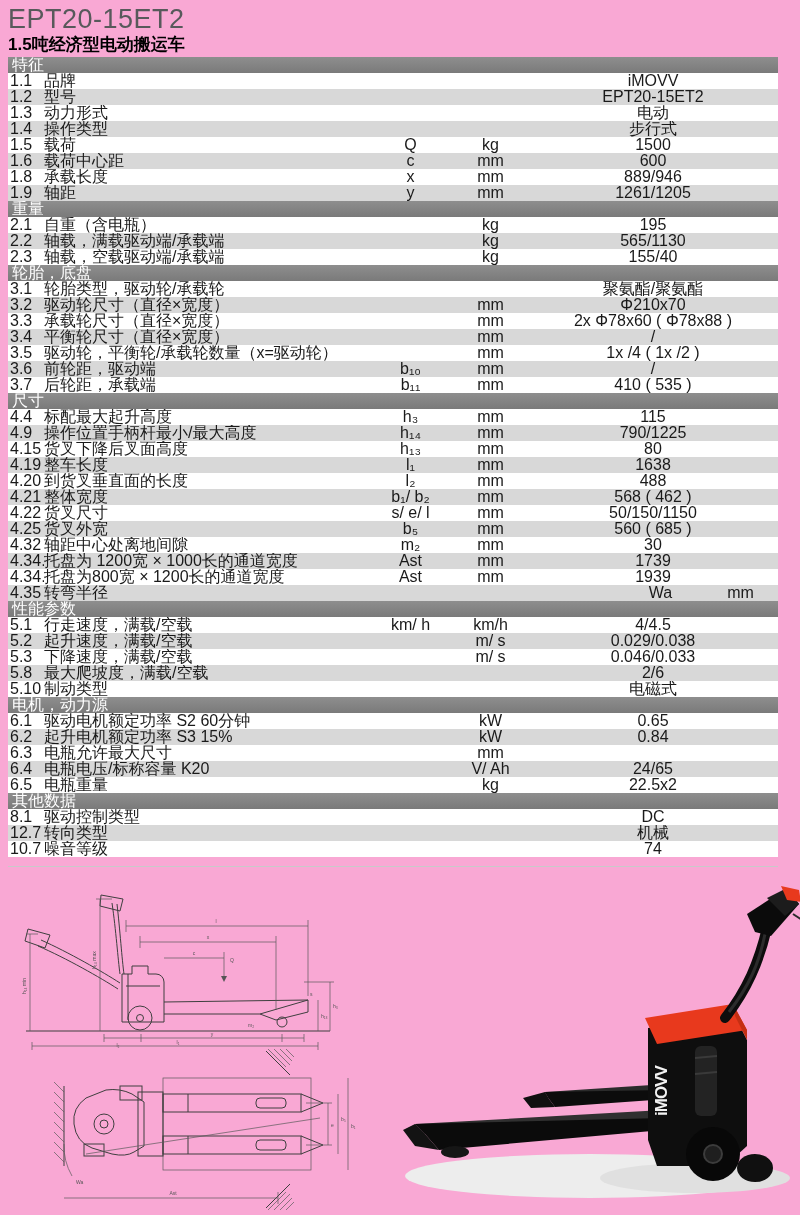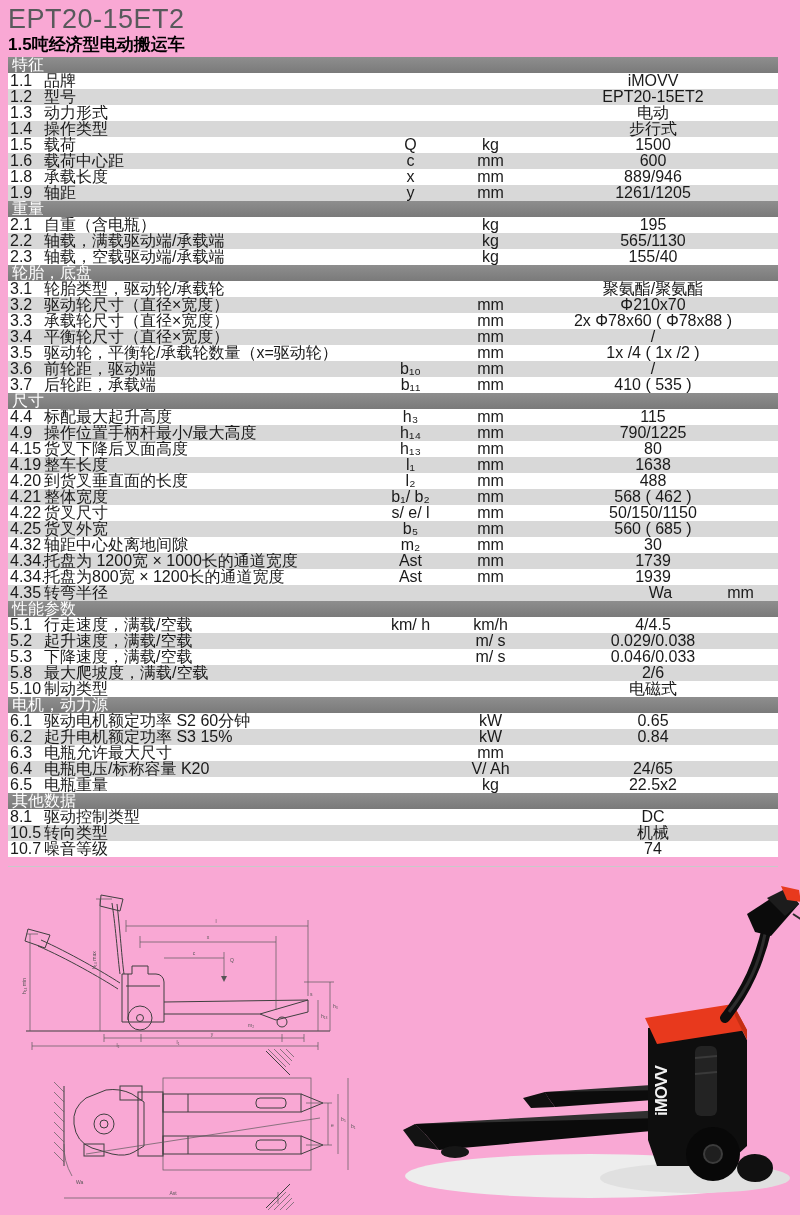--- a/index.html
+++ b/index.html
@@ -323,21 +323,21 @@
       </div>
       <div class="sec-header">其他数据</div>
       <div class="row">
         <span class="c c-num">8.1</span>
         <span class="c c-desc">驱动控制类型</span>
         <span class="c c-sym"></span>
         <span class="c c-unit"></span>
         <span class="c c-val">DC</span>
       </div>
       <div class="row alt">
-        <span class="c c-num">10.5</span>
+        <span class="c c-num">12.7</span>
         <span class="c c-desc">转向类型</span>
         <span class="c c-sym"></span>
         <span class="c c-unit"></span>
         <span class="c c-val">机械</span>
       </div>
       <div class="row">
         <span class="c c-num">10.7</span>
         <span class="c c-desc">噪音等级</span>
         <span class="c c-sym"></span>
         <span class="c c-unit"></span>

